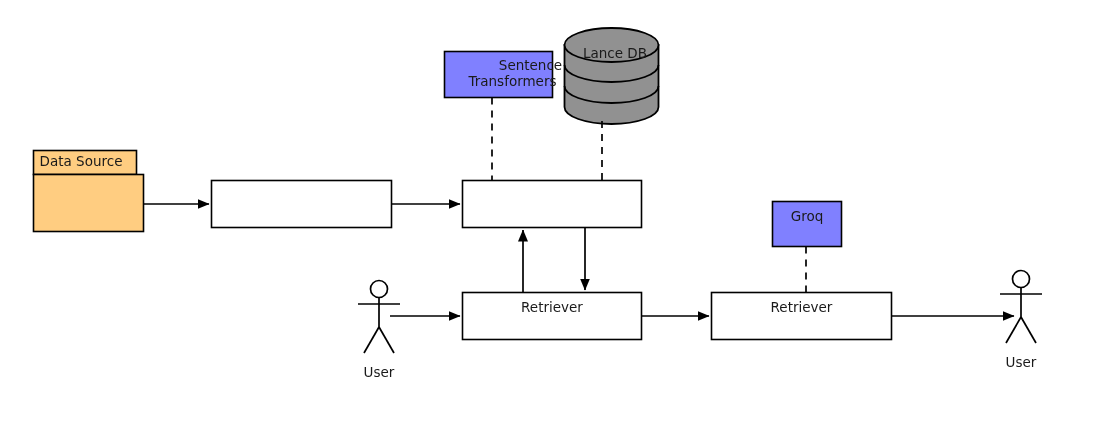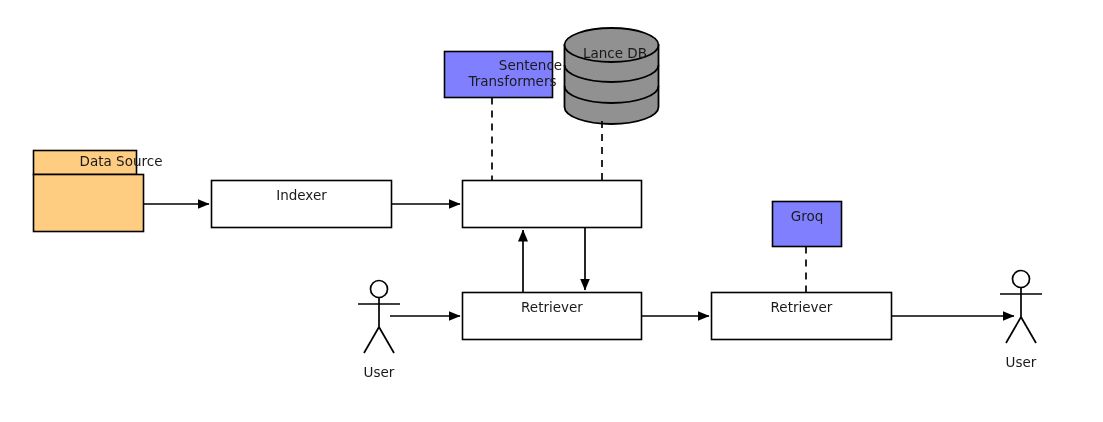--- a/index.html
+++ b/index.html
@@ -111,23 +111,22 @@
       <line x1="390" y1="316" x2="460" y2="316" marker-end="url(#arrow-filled)"></line>
 
       <line x1="641.5" y1="316" x2="709" y2="316" marker-end="url(#arrow-filled)"></line>
 
       <line x1="806" y1="246.5" x2="806" y2="292.5" stroke-dasharray="7 6"></line>
 
       <line x1="891.5" y1="316" x2="1014" y2="316" marker-end="url(#arrow-filled)"></line>
     </g>
   </svg>
 
-  <div class="node-label" style="left:33px; top:153px; width:96px;margin-left:40px;">Data Source</div>
+  <div class="node-label" style="left:33px; top:153px; width:96px;">Data Source</div>
 
-  <div class="node-label" style="left:211px; top:187px; width:181px;">Indexer</div>
 
 
   <div class="node-label" style="left:444px; top:57px; width:109px;padding-left:32px;">Sentence</div>
   <div class="node-label" style="left:444px; top:73px; width:109px;margin-left:14px;">Transformers</div>
 
   <div class="node-label" style="left:564px; top:45px; width:102px;">Lance DB</div>
 
   <div class="node-label" style="left:462px; top:299px; width:180px;">Retriever</div>
 
   <div class="node-label" style="left:711px; top:299px; width:181px;">Retriever</div>

